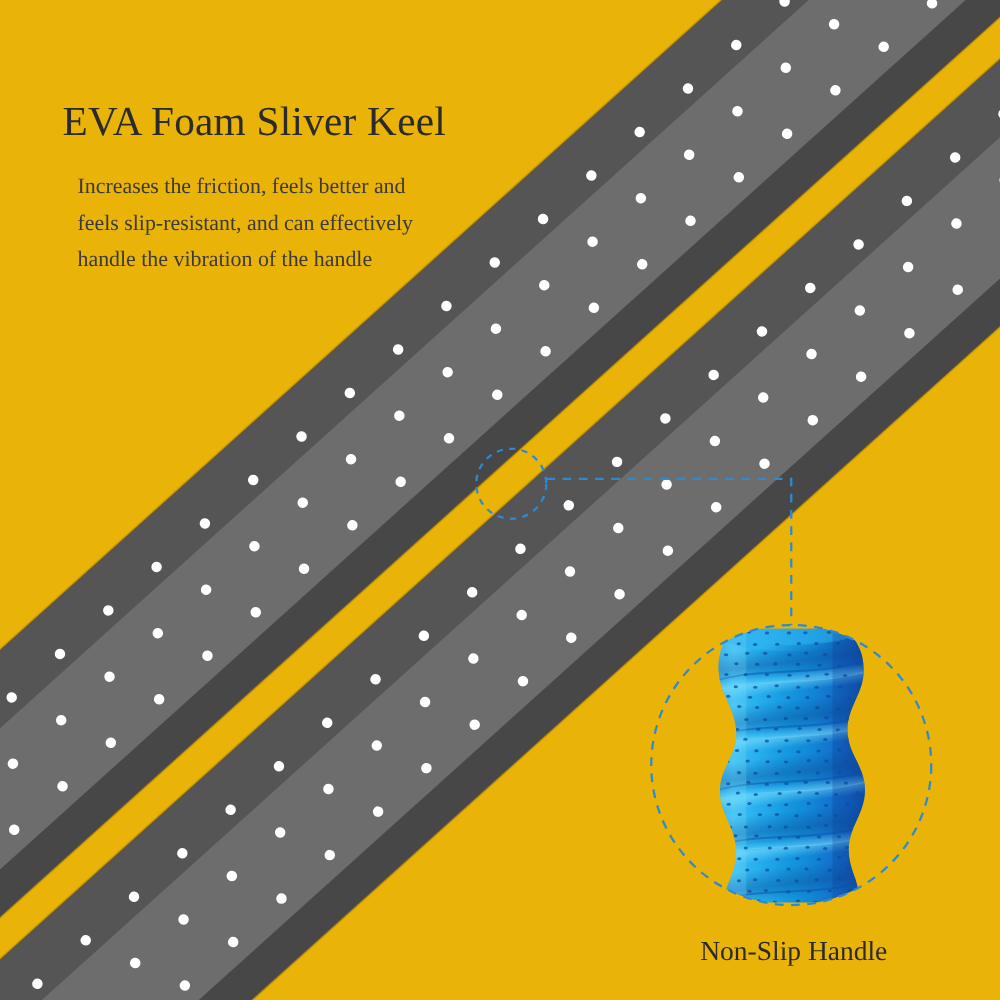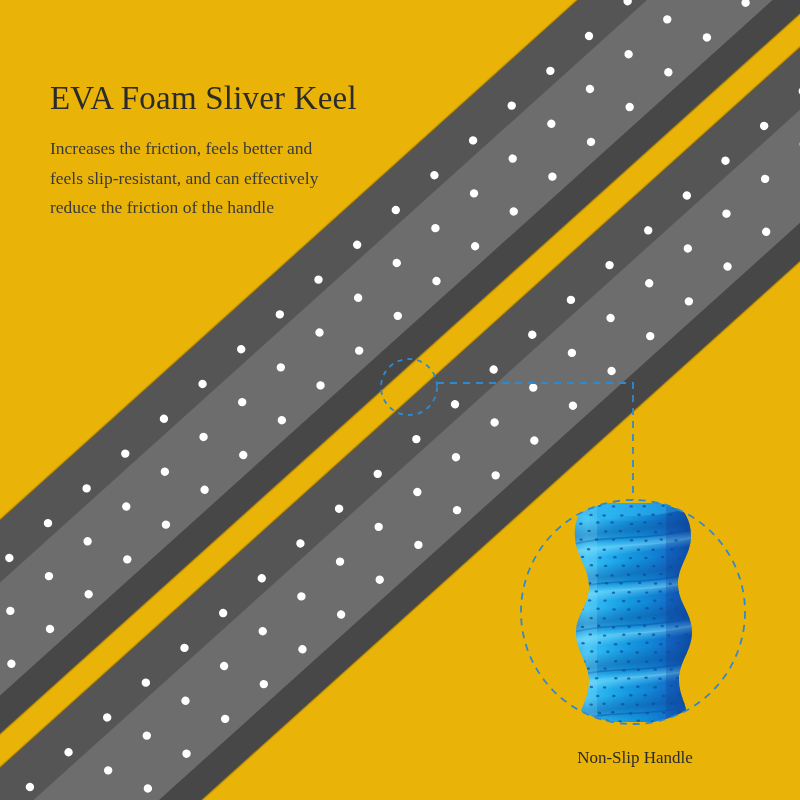--- a/index.html
+++ b/index.html
@@ -39,32 +39,32 @@
     letter-spacing: 0.2px;
     line-height: 40px;
     margin: 0 0 16px 0;
     white-space: nowrap;
   }
   #body-text {
     font-size: 17.5px;
     font-weight: 400;
     color: #3a3a3a;
     line-height: 29.5px;
-    margin: 0;
+    margin: 12px;
   }
   #body-text .line { display: block; white-space: nowrap; }
 
   
   #caption {
     position: absolute;
     left: 500px;
     top: 748px;
     width: 270px;
     text-align: center;
-    font-size: 17px;
+    font-size: 22px;
     font-weight: 400;
     color: #2b2b2b;
     z-index: 20;
     white-space: nowrap;
   }
 </style>
 </head>
 <body>
 
 <div id="stage">
@@ -689,19 +689,19 @@
       </g>
 
     </g>
   </svg>
 
   <div id="text-block">
     <h1 id="heading">EVA Foam Sliver Keel</h1>
     <p id="body-text">
       <span class="line">Increases the friction, feels better and</span>
       <span class="line">feels slip-resistant, and can effectively</span>
-      <span class="line">reduce the friction of the handle</span>
+      <span class="line">handle the vibration of the handle</span>
     </p>
   </div>
 
   <div id="caption">Non-Slip Handle</div>
 
 </div>
 
 </body></html>

